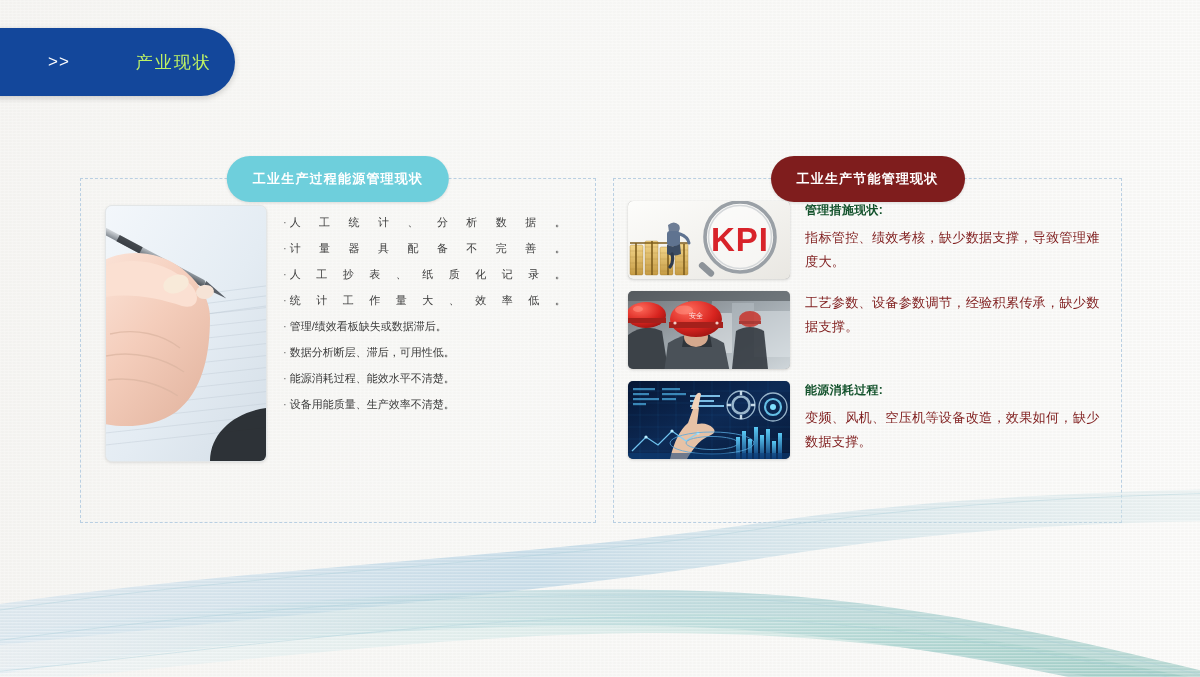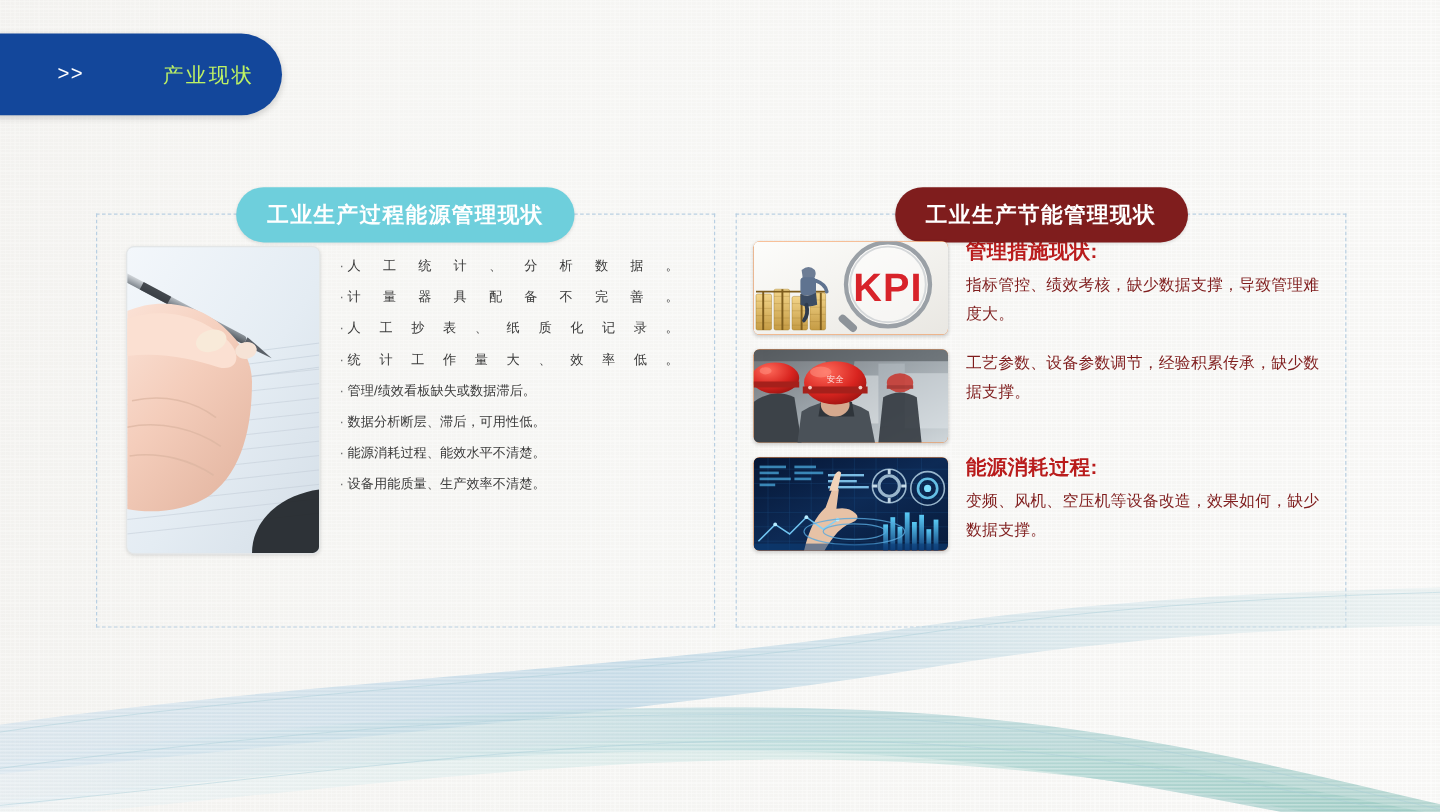--- a/index.html
+++ b/index.html
@@ -46,21 +46,21 @@
     border:1px dashed #b9cfe2;
     background:transparent;
   }
   #panel-left{left:80px;top:178px;width:514px;height:343px;}
   #panel-right{left:613px;top:178px;width:507px;height:343px;}
 
   .pill{
     position:absolute;top:-23px;
     height:46px;border-radius:23px;
     display:flex;align-items:center;justify-content:center;
-    color:#ffffff;font-size:18px;font-weight:bold;letter-spacing:1.2px;
+    color:#ffffff;font-size:13px;font-weight:bold;letter-spacing:1.2px;
     white-space:nowrap;padding:0 26px;
     box-shadow:0 1px 3px rgba(0,0,0,.12);
   }
   #pill-left{background:#6ecfdc;left:50%;transform:translateX(-50%);}
   #pill-right{background:#7f1d1d;left:50%;transform:translateX(-50%);}
 
   
   .left-body{display:flex;padding:26px 14px 0 24px;}
   .photo-write{
     width:160px;height:255px;border-radius:7px;flex:0 0 auto;
@@ -80,27 +80,27 @@
   .bullet.spread .txt{
     display:inline-block;width:276px;
     text-align:justify;text-align-last:justify;
   }
 
   
   .right-body{padding:22px 18px 0 14px;}
   .rrow{display:flex;align-items:flex-start;margin-bottom:12px;}
   .rthumb{
     width:162px;height:78px;flex:0 0 auto;border-radius:5px;overflow:hidden;
-    background:#f97316;position:relative;
+    background:#a3a3a3;position:relative;
     box-shadow:0 1px 3px rgba(0,0,0,.16);
   }
   .rthumb svg{display:block;width:100%;height:100%;}
   .rtext{margin-left:15px;flex:1 1 auto;}
   .rtitle{
-    font-size:17px;font-weight:bold;color:#b91c1c;letter-spacing:.3px;
+    font-size:12px;font-weight:bold;color:#14532d;letter-spacing:.3px;
     margin-bottom:7px;line-height:18px;
   }
   .rbody{
     font-size:13.2px;color:#7f1d1d;line-height:24px;letter-spacing:.2px;
   }
 
   
   .waves{position:absolute;left:0;bottom:0;width:1200px;height:190px;pointer-events:none;}
 </style>
 </head>

